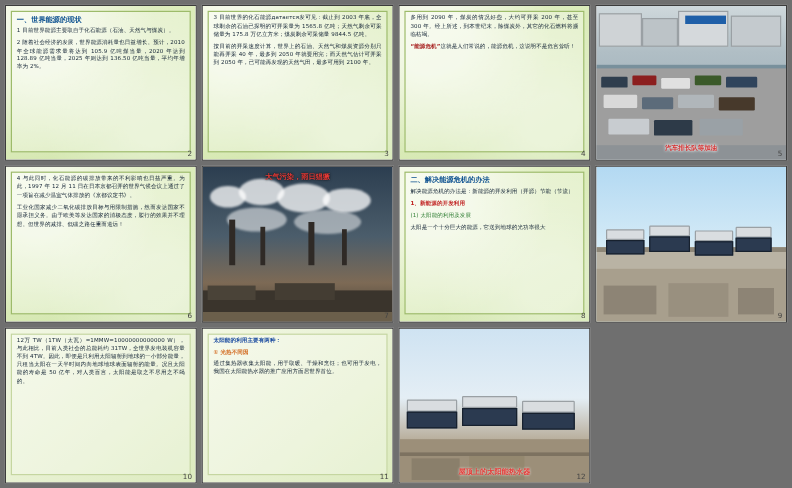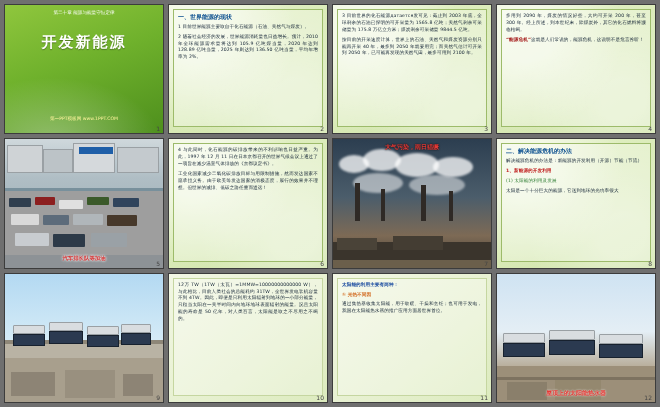--- a/index.html
+++ b/index.html
@@ -138,29 +138,20 @@
   .palegreen{
     position:absolute;inset:0;
     background:linear-gradient(140deg,#f2f7e4 0%,#e6f0cf 60%,#dcebbe 100%);
   }
 </style>
 </head>
 <body>
 
 <div class="deck">
 
-  <div class="slide">
-    <div class="inner">
-      <div class="cover"></div>
-      <div class="cover-sub">第二十章  能源与能量守恒定律</div>
-      <div class="cover-title">开发新能源</div>
-      <div class="cover-site">第一PPT模板网 www.1PPT.COM</div>
-    </div>
-    <div class="num">1</div>
-  </div>
 
   <div class="slide">
     <div class="inner">
       <div class="greenbg"></div>
       <div class="frame">
         <div class="title">一、世界能源的现状</div>
         <div class="txt">
           <p>1 目前世界能源主要取自于化石能源（石油、天然气与煤炭）。</p>
           <p>2 随着社会经济的发展，世界能源消耗量也日益增长。预计，2010 年全球能源需求量将达到 105.9 亿吨煤当量，2020 年达到 128.89 亿吨当量，2025 年则达到 136.50 亿吨当量，平均年增率为 2%。</p>
         </div>

